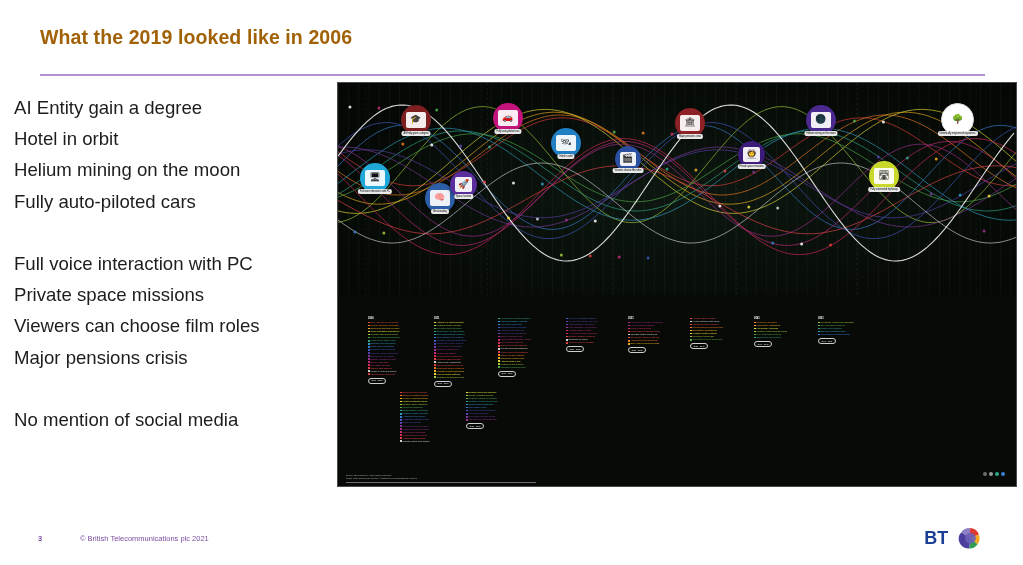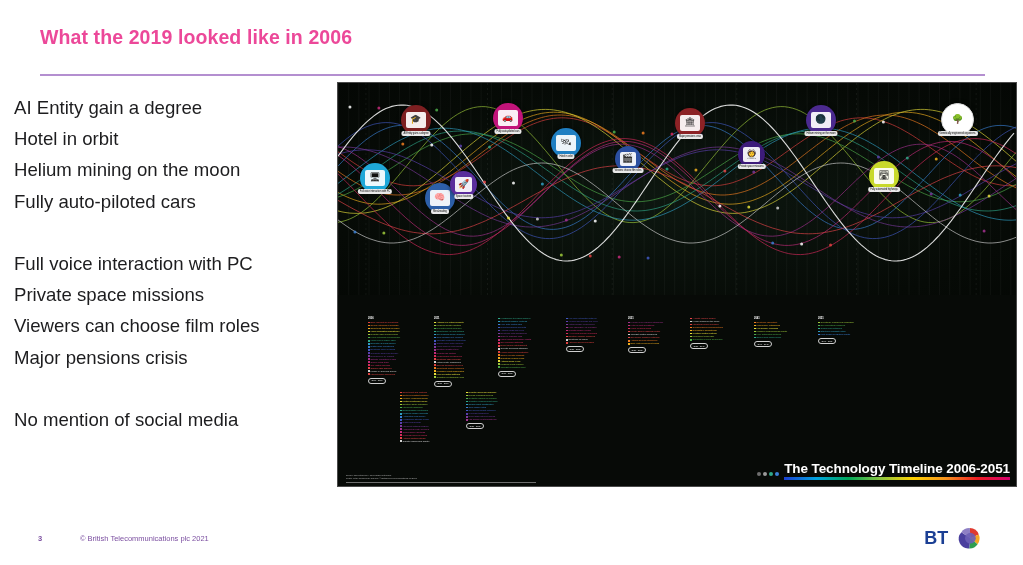--- a/index.html
+++ b/index.html
@@ -14,21 +14,21 @@
     width: 1023px; height: 565px;
     background: #ffffff;
   }
 
   
   #title {
     position: absolute;
     left: 40px; top: 26px;
     font-size: 19.5px;
     font-weight: bold;
-    color: #ec4899;
+    color: #a16207;
     letter-spacing: .1px;
     white-space: nowrap;
   }
   #title-rule {
     position: absolute;
     left: 40px; top: 74px;
     width: 945px; height: 1.5px;
     background: #b48fd0;
   }
 
@@ -352,21 +352,20 @@
       </div>
 
       <div id="brand">
         <div id="brand-dots">
           <i style="background:#6e6e6e"></i>
             <i style="background:#9a9a9a"></i>
           <i style="background:#2fa88a"></i>
             <i style="background:#3a7fd4"></i>
         </div>
         <div id="brand-text-wrap">
-          <div id="brand-text">The Technology Timeline 2006-2051</div>
           <div id="brand-rainbow"></div>
         </div>
       </div>
     </div>
   </div>
 
   <div id="page-num">3</div>
   <div id="copyright">© British Telecommunications plc 2021</div>
 
   <svg id="bt-logo" viewBox="0 0 120 50">

